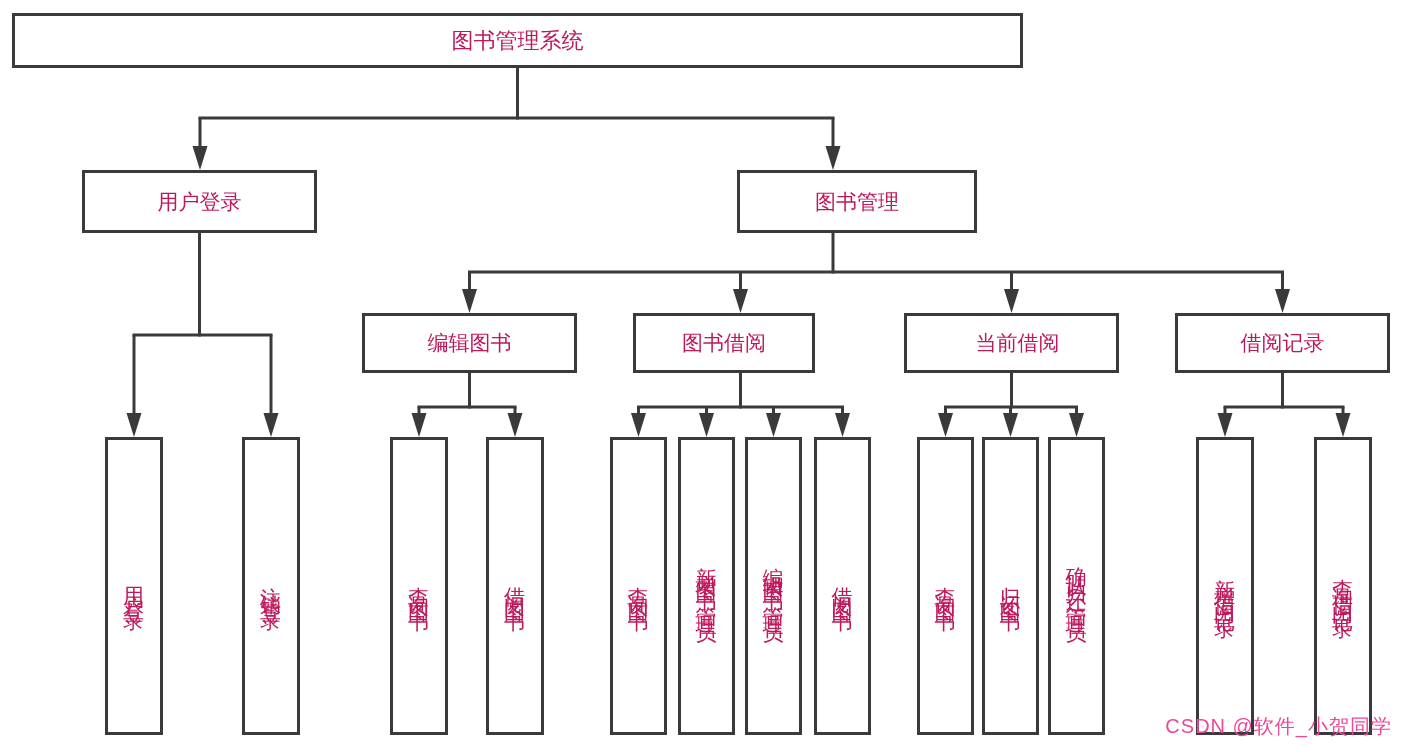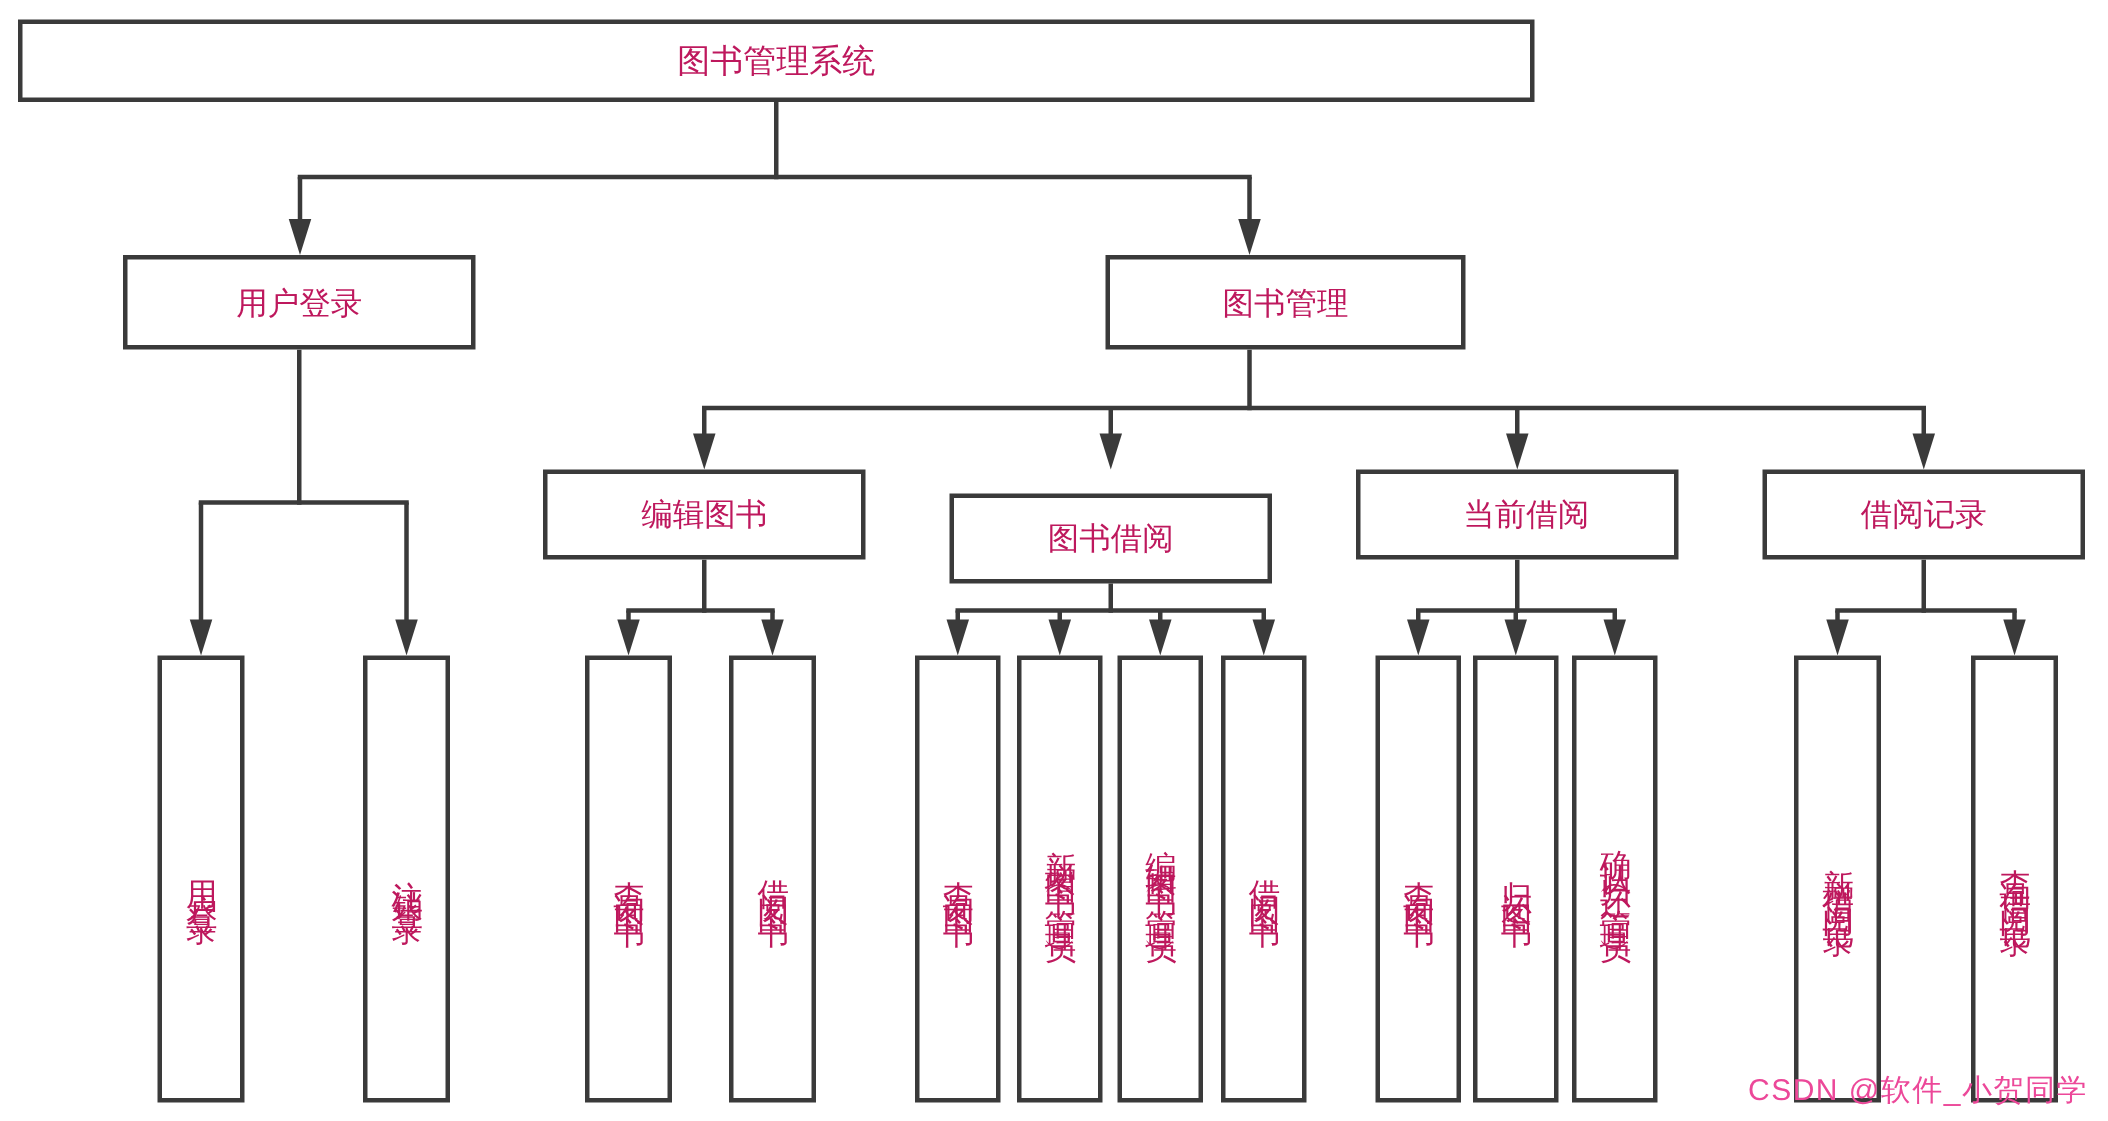--- a/index.html
+++ b/index.html
@@ -128,21 +128,21 @@
       <polygon points="1335.5,413 1350.5,413 1343,437"></polygon>
     </g>
   </svg>
 
   <div class="node hbox root" style="left:12px; top:13px; width:1011px; height:55px;">图书管理系统</div>
 
   <div class="node hbox" style="left:82px; top:170px; width:235px; height:63px;">用户登录</div>
   <div class="node hbox" style="left:713px; top:170px; width:240px; height:63px;margin-left:24px;">图书管理</div>
 
   <div class="node hbox" style="left:362px; top:313px; width:215px; height:60px;">编辑图书</div>
-  <div class="node hbox" style="left:633px; top:313px; width:215px; height:60px;margin-top:16px;">图书借阅</div>
+  <div class="node hbox" style="left:633px; top:313px; width:182px; height:60px;">图书借阅</div>
   <div class="node hbox" style="left:904px; top:313px; width:215px; height:60px;padding-left:12px;">当前借阅</div>
   <div class="node hbox" style="left:1175px; top:313px; width:215px; height:60px;">借阅记录</div>
 
   <div class="node vbox" style="left:105px; top:437px; width:58px; height:298px;">用户登录</div>
   <div class="node vbox" style="left:242px; top:437px; width:58px; height:298px;">注销登录</div>
 
   <div class="node vbox" style="left:390px; top:437px; width:58px; height:298px;">查询图书</div>
   <div class="node vbox" style="left:486px; top:437px; width:58px; height:298px;">借阅图书</div>
 
   <div class="node vbox" style="left:610px; top:437px; width:57px; height:298px;">查询图书</div>

